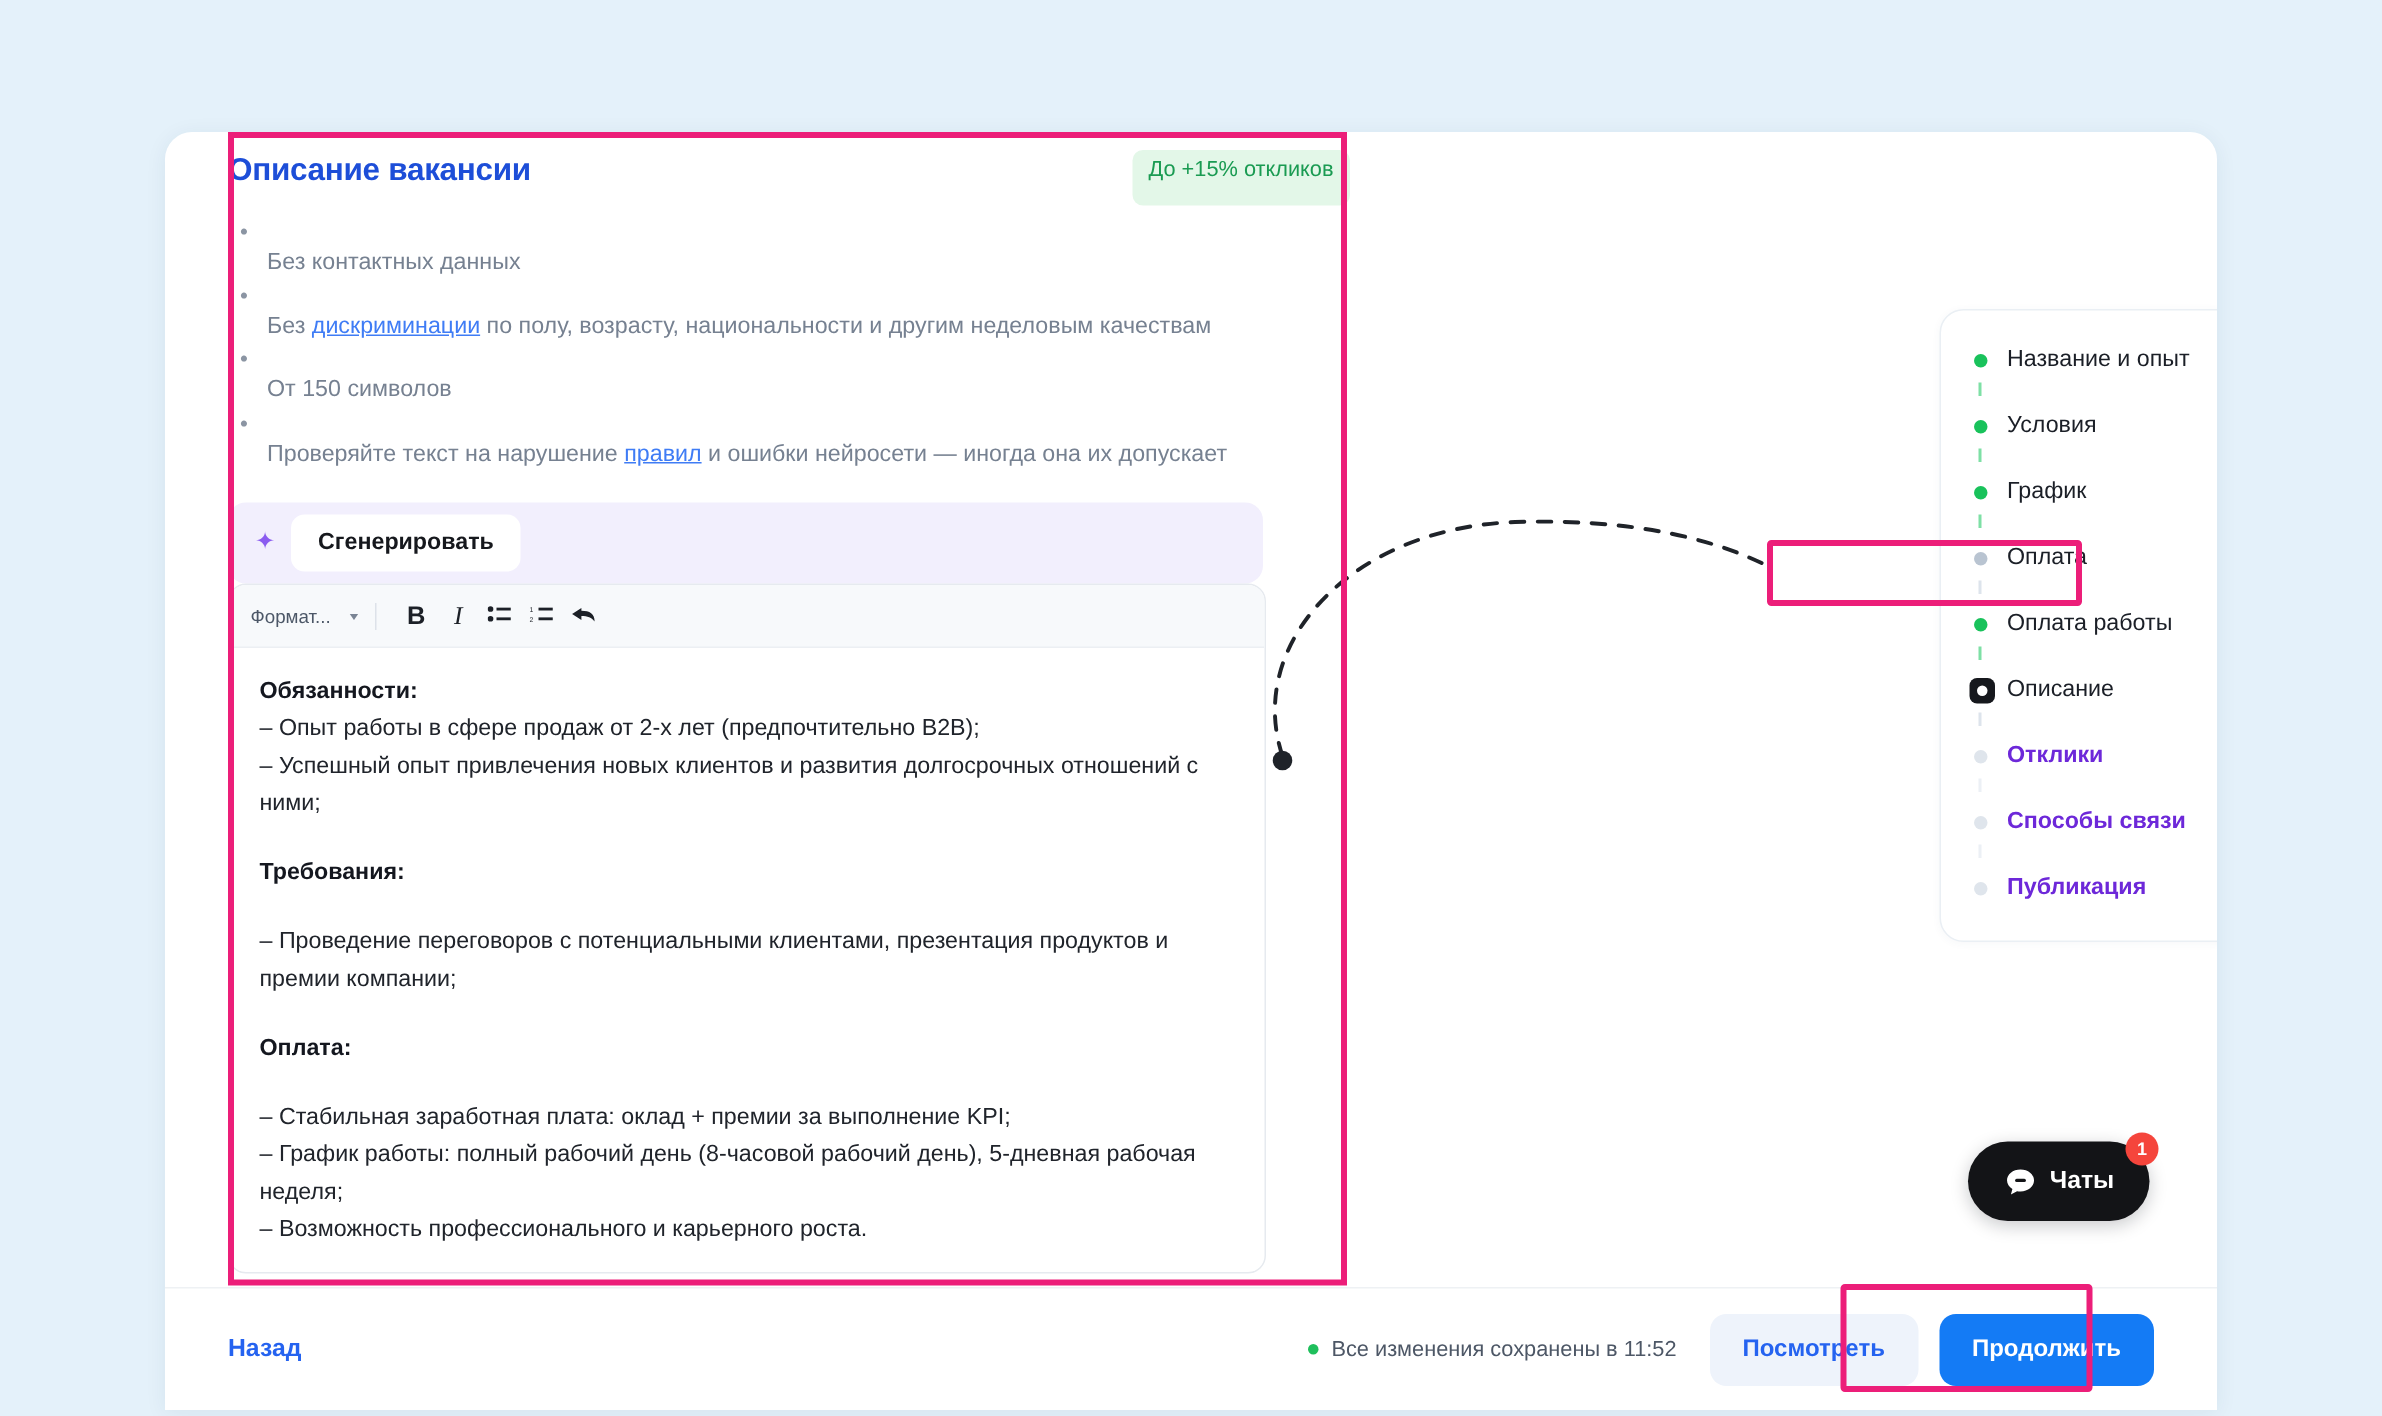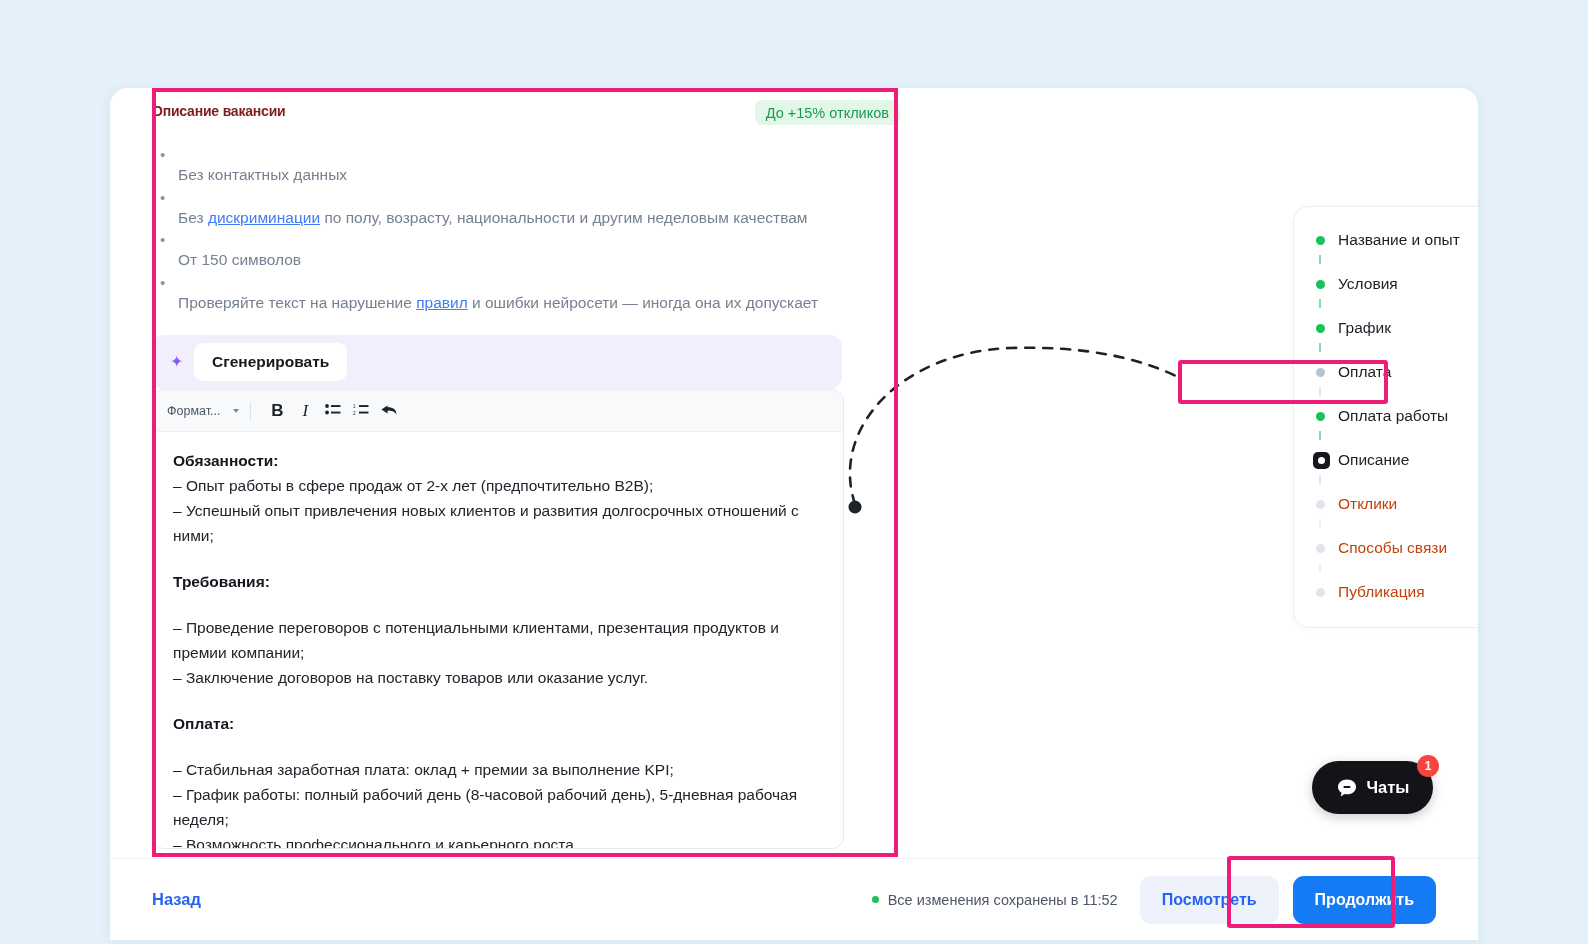--- a/index.html
+++ b/index.html
@@ -30,32 +30,32 @@
     left: 42px; top: 0px;
     width: 752px;
   }
 
   .section-head {
     position: relative;
     height: 44px;
     padding-top: 14px;
   }
   .section-title {
-    font-size: 14px;
-    font-weight: bold;
-    color: #7f1d1d;
+    font-size: 21px;
+    font-weight: bold;
+    color: #1d4ed8;
     letter-spacing: -0.2px;
   }
   .badge-green {
     position: absolute;
     right: 4px; top: 12px;
     background: #e3f7e8;
     color: #1a9b52;
     font-size: 14.5px;
-    padding: 5px 11px 4px;
+    padding: 5px 11px 16px;
     border-radius: 7px;
     white-space: nowrap;
   }
 
   .rules {
     margin-top: 12px;
     width: 700px;
   }
   .rule-row {
     display: flex;
@@ -277,21 +277,21 @@
   .m-current::after {
     content: "";
     width: 7px; height: 7px;
     border-radius: 50%;
     background: #ffffff;
   }
   .step-label {
     font-size: 15.5px;
     color: #1b1f27;
   }
-  .step-label.muted { color: #c2410c; }
+  .step-label.muted { color: #6d28d9; font-weight: bold; }
   .step-tick {
     height: 14px;
     padding-left: 22px;
     display: flex;
   }
   .step-tick i {
     display: block;
     width: 2px; height: 9px;
     margin-left: 3px;
   }
@@ -443,21 +443,20 @@
       </div>
 
       <div class="editor-body">
         <div class="eb-h">Обязанности:</div>
         <div>– Опыт работы в сфере продаж от 2-х лет (предпочтительно B2B);</div>
         <div>– Успешный опыт привлечения новых клиентов и развития долгосрочных отношений с ними;</div>
         <div class="eb-gap"></div>
         <div class="eb-h">Требования:</div>
         <div class="eb-gap"></div>
         <div>– Проведение переговоров с потенциальными клиентами, презентация продуктов и премии компании;</div>
-        <div>– Заключение договоров на поставку товаров или оказание услуг.</div>
         <div class="eb-gap"></div>
         <div class="eb-h">Оплата:</div>
         <div class="eb-gap"></div>
         <div>– Стабильная заработная плата: оклад + премии за выполнение KPI;</div>
         <div>– График работы: полный рабочий день (8-часовой рабочий день), 5-дневная рабочая неделя;</div>
         <div>– Возможность профессионального и карьерного роста.</div>
       </div>
 
     </div>
 

